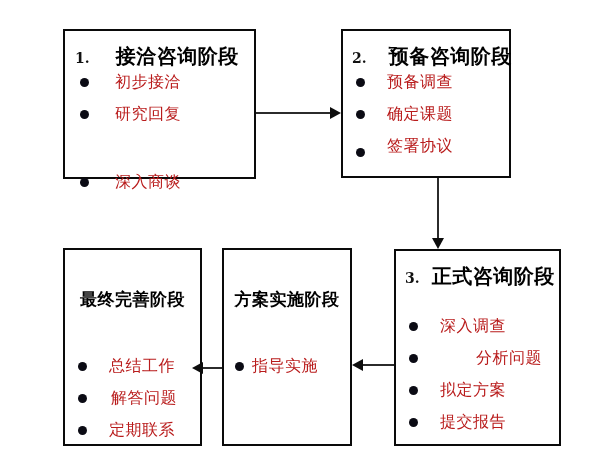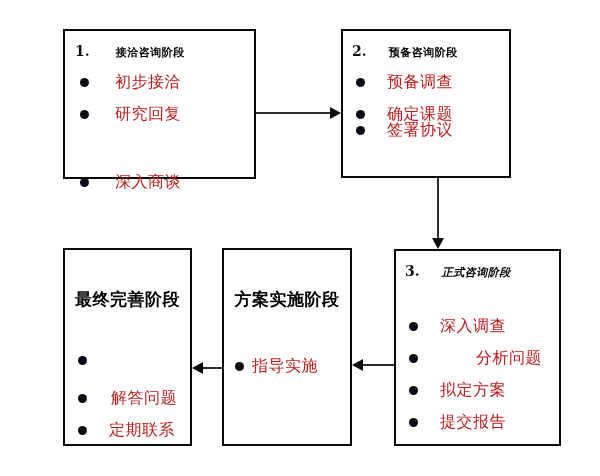--- a/index.html
+++ b/index.html
@@ -35,21 +35,21 @@
     white-space: nowrap;
   }
   .num {
     font-family: "DejaVu Serif", "Liberation Serif", serif;
     font-weight: bold;
     font-size: 14px;
     color: #111111;
   }
   .title-text {
     font-weight: bold;
-    font-size: 11px;
+    font-size: 20px;
     color: #000000;
     letter-spacing: 0.5px;
   }
   .title-centered {
     position: absolute;
     left: 0;
     right: 0;
     text-align: center;
     font-weight: bold;
     font-size: 17px;
@@ -137,32 +137,32 @@
         <span class="title-text" style="margin-left:22px;">预备咨询阶段</span>
       </div>
       <div class="bullet-row" style="top:41px;">
         <span class="dot" style="margin-left:13px;"></span>
         <span class="bullet-text" style="margin-left:22px;">预备调查</span>
       </div>
       <div class="bullet-row" style="top:73px;">
         <span class="dot" style="margin-left:13px;"></span>
         <span class="bullet-text" style="margin-left:22px;">确定课题</span>
       </div>
-      <div class="bullet-row" style="top:89px;">
+      <div class="bullet-row" style="top:105px;align-items:flex-end;">
         <span class="dot" style="margin-left:13px;"></span>
         <span class="bullet-text" style="margin-left:22px;">签署协议</span>
       </div>
     </div>
   </div>
 
   <div class="node" style="left:394px; top:249px; width:167px; height:197px;">
     <div class="node-inner">
       <div class="title-row" style="top:12px;">
         <span class="num" style="margin-left:9px;">3.</span>
-        <span class="title-text" style="margin-left:22px;font-style:italic;">正式咨询阶段</span>
+        <span class="title-text" style="margin-left:12px;">正式咨询阶段</span>
       </div>
       <div class="bullet-row" style="top:65px;">
         <span class="dot" style="margin-left:13px;"></span>
         <span class="bullet-text" style="margin-left:22px;">深入调查</span>
       </div>
       <div class="bullet-row" style="top:97px;gap:36px;">
         <span class="dot" style="margin-left:13px;"></span>
         <span class="bullet-text" style="margin-left:22px;">分析问题</span>
       </div>
       <div class="bullet-row" style="top:129px;">
@@ -179,25 +179,26 @@
   <div class="node" style="left:222px; top:248px; width:130px; height:198px;">
     <div class="node-inner">
       <div class="title-centered" style="top:38px;">方案实施阶段</div>
       <div class="bullet-row" style="top:106px;">
         <span class="dot" style="margin-left:11px;"></span>
         <span class="bullet-text" style="margin-left:8px;">指导实施</span>
       </div>
     </div>
   </div>
 
-  <div class="node" style="left:63px; top:248px; width:129px; height:198px;">
+  <div class="node" style="left:63px; top:248px; width:139px; height:198px;">
     <div class="node-inner">
       <div class="title-centered" style="top:38px;">最终完善阶段</div>
       <div class="bullet-row" style="top:106px;">
         <span class="dot" style="margin-left:13px;"></span>
+        <span class="bullet-text" style="margin-left:22px;">总结工作</span>
       </div>
       <div class="bullet-row" style="top:138px;">
         <span class="dot" style="margin-left:13px;"></span>
         <span class="bullet-text" style="margin-left:24px;">解答问题</span>
       </div>
       <div class="bullet-row" style="top:170px;">
         <span class="dot" style="margin-left:13px;"></span>
         <span class="bullet-text" style="margin-left:22px;">定期联系</span>
       </div>
     </div>

